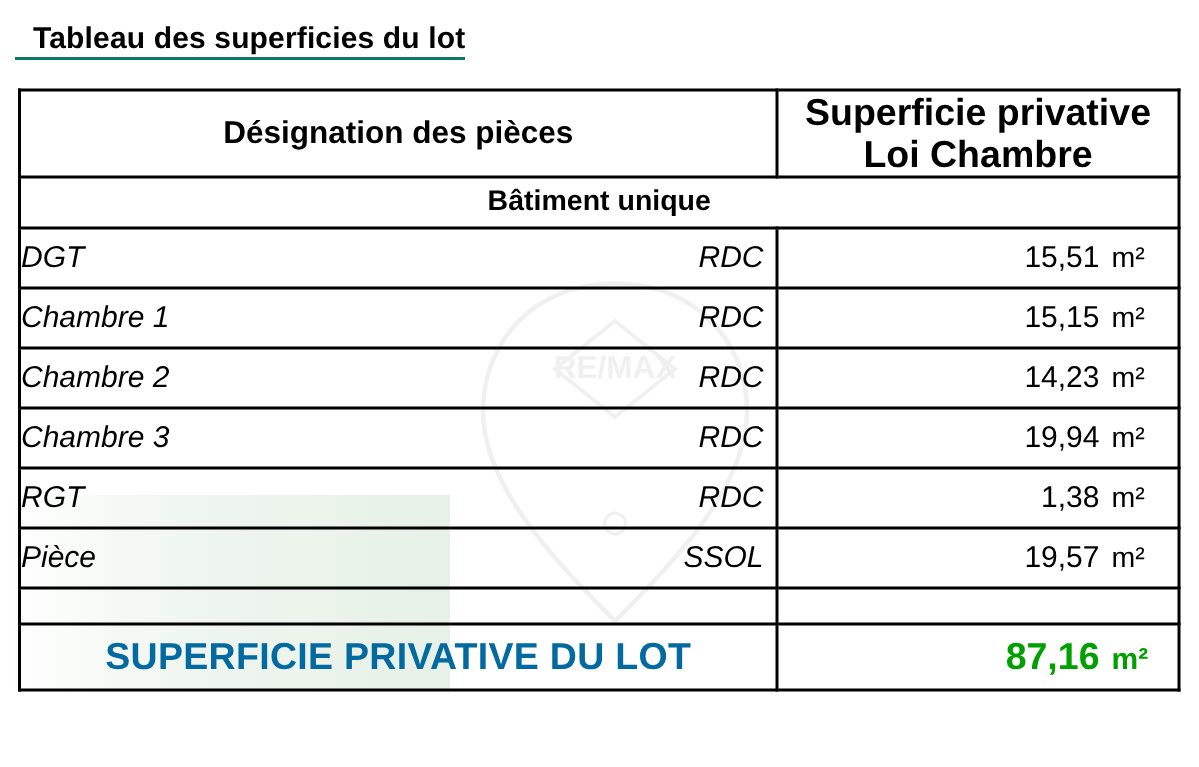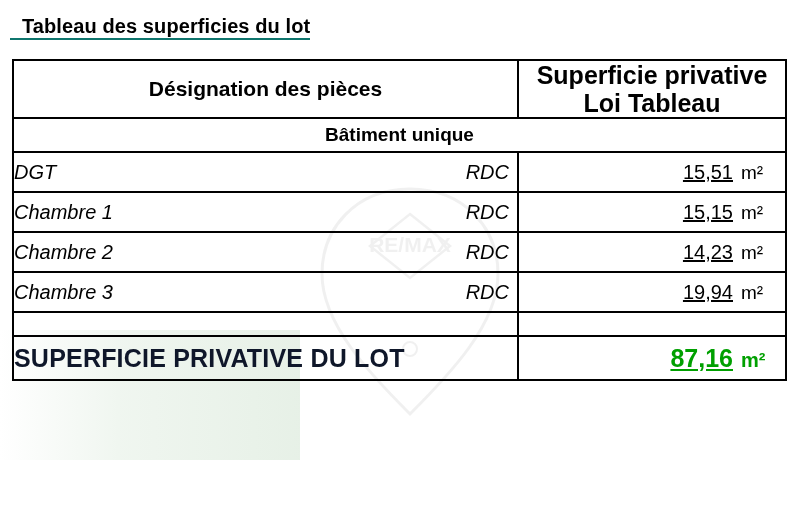--- a/index.html
+++ b/index.html
@@ -122,39 +122,39 @@
     padding-right: 4px;
   }
   .value-inner {
     display: flex;
     align-items: baseline;
     justify-content: flex-end;
   }
   .value-num {
     text-align: right;
     padding-right: 8px;
-    text-decoration: underline;
   }
   .value-unit {
     width: 44px;
     text-align: left;
     font-size: 19px;
   }
 
   .spacer-row td {
     border: none;
     height: 22px;
     background: transparent;
   }
 
   .total-cell {
     background: #d9d9d9;
-    color: #0f172a;
+    color: #0369a1;
     font-weight: bold;
     font-size: 25px;
+    text-align: center;
     height: 42px;
     letter-spacing: 0.2px;
   }
   .total-value {
     background: #d9d9d9;
     color: #00a000;
     font-weight: bold;
     font-size: 25px;
     text-align: right;
     height: 42px;
@@ -191,21 +191,21 @@
   <table class="areas">
     <colgroup>
       <col class="c-name">
       <col class="c-val">
     </colgroup>
     <tbody>
       <tr>
         <td class="head-cell">Désignation des pièces</td>
         <td class="head-cell small">
           <div>Superficie privative</div>
-          <div>Loi Tableau</div>
+          <div>Loi Chambre</div>
         </td>
       </tr>
 
       <tr>
         <td class="sub-head" colspan="2">Bâtiment unique</td>
       </tr>
 
       <tr>
         <td class="row-name name-cell">
           <div class="name-inner">
@@ -260,21 +260,49 @@
         </td>
         <td class="row-value">
           <div class="value-inner">
             <span class="value-num">19,94</span>
             <span class="value-unit">m²</span>
           </div>
         </td>
       </tr>
 
 
-
+      <tr>
+        <td class="row-name name-cell">
+          <div class="name-inner">
+            <span>RGT</span>
+            <span class="row-level">RDC</span>
+          </div>
+        </td>
+        <td class="row-value">
+          <div class="value-inner">
+            <span class="value-num">1,38</span>
+            <span class="value-unit">m²</span>
+          </div>
+        </td>
+      </tr>
+
+      <tr>
+        <td class="row-name name-cell">
+          <div class="name-inner">
+            <span>Pièce</span>
+            <span class="row-level">SSOL</span>
+          </div>
+        </td>
+        <td class="row-value">
+          <div class="value-inner">
+            <span class="value-num">19,57</span>
+            <span class="value-unit">m²</span>
+          </div>
+        </td>
+      </tr>
 
       <tr class="spacer-row">
         <td></td>
         <td></td>
       </tr>
 
       <tr>
         <td class="total-cell">SUPERFICIE PRIVATIVE DU LOT</td>
         <td class="total-value">
           <div class="value-inner">

